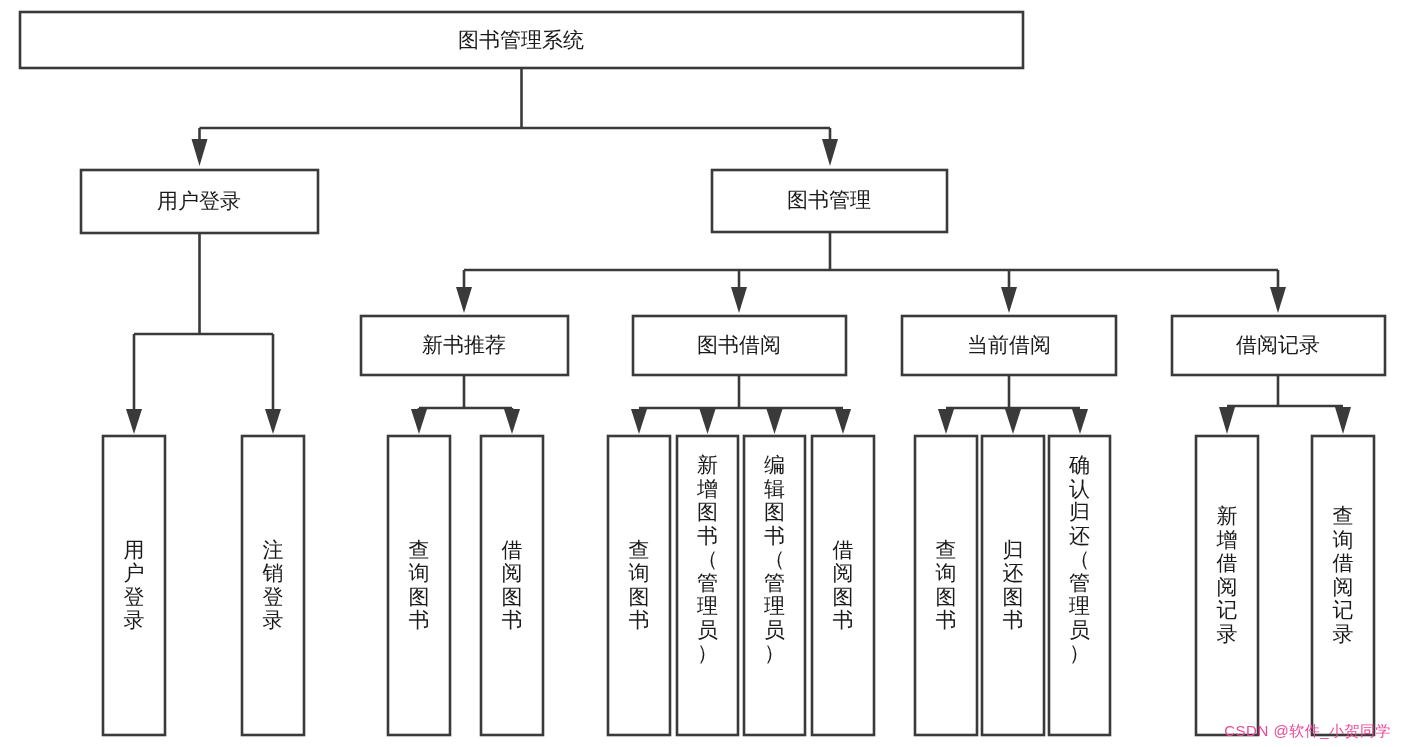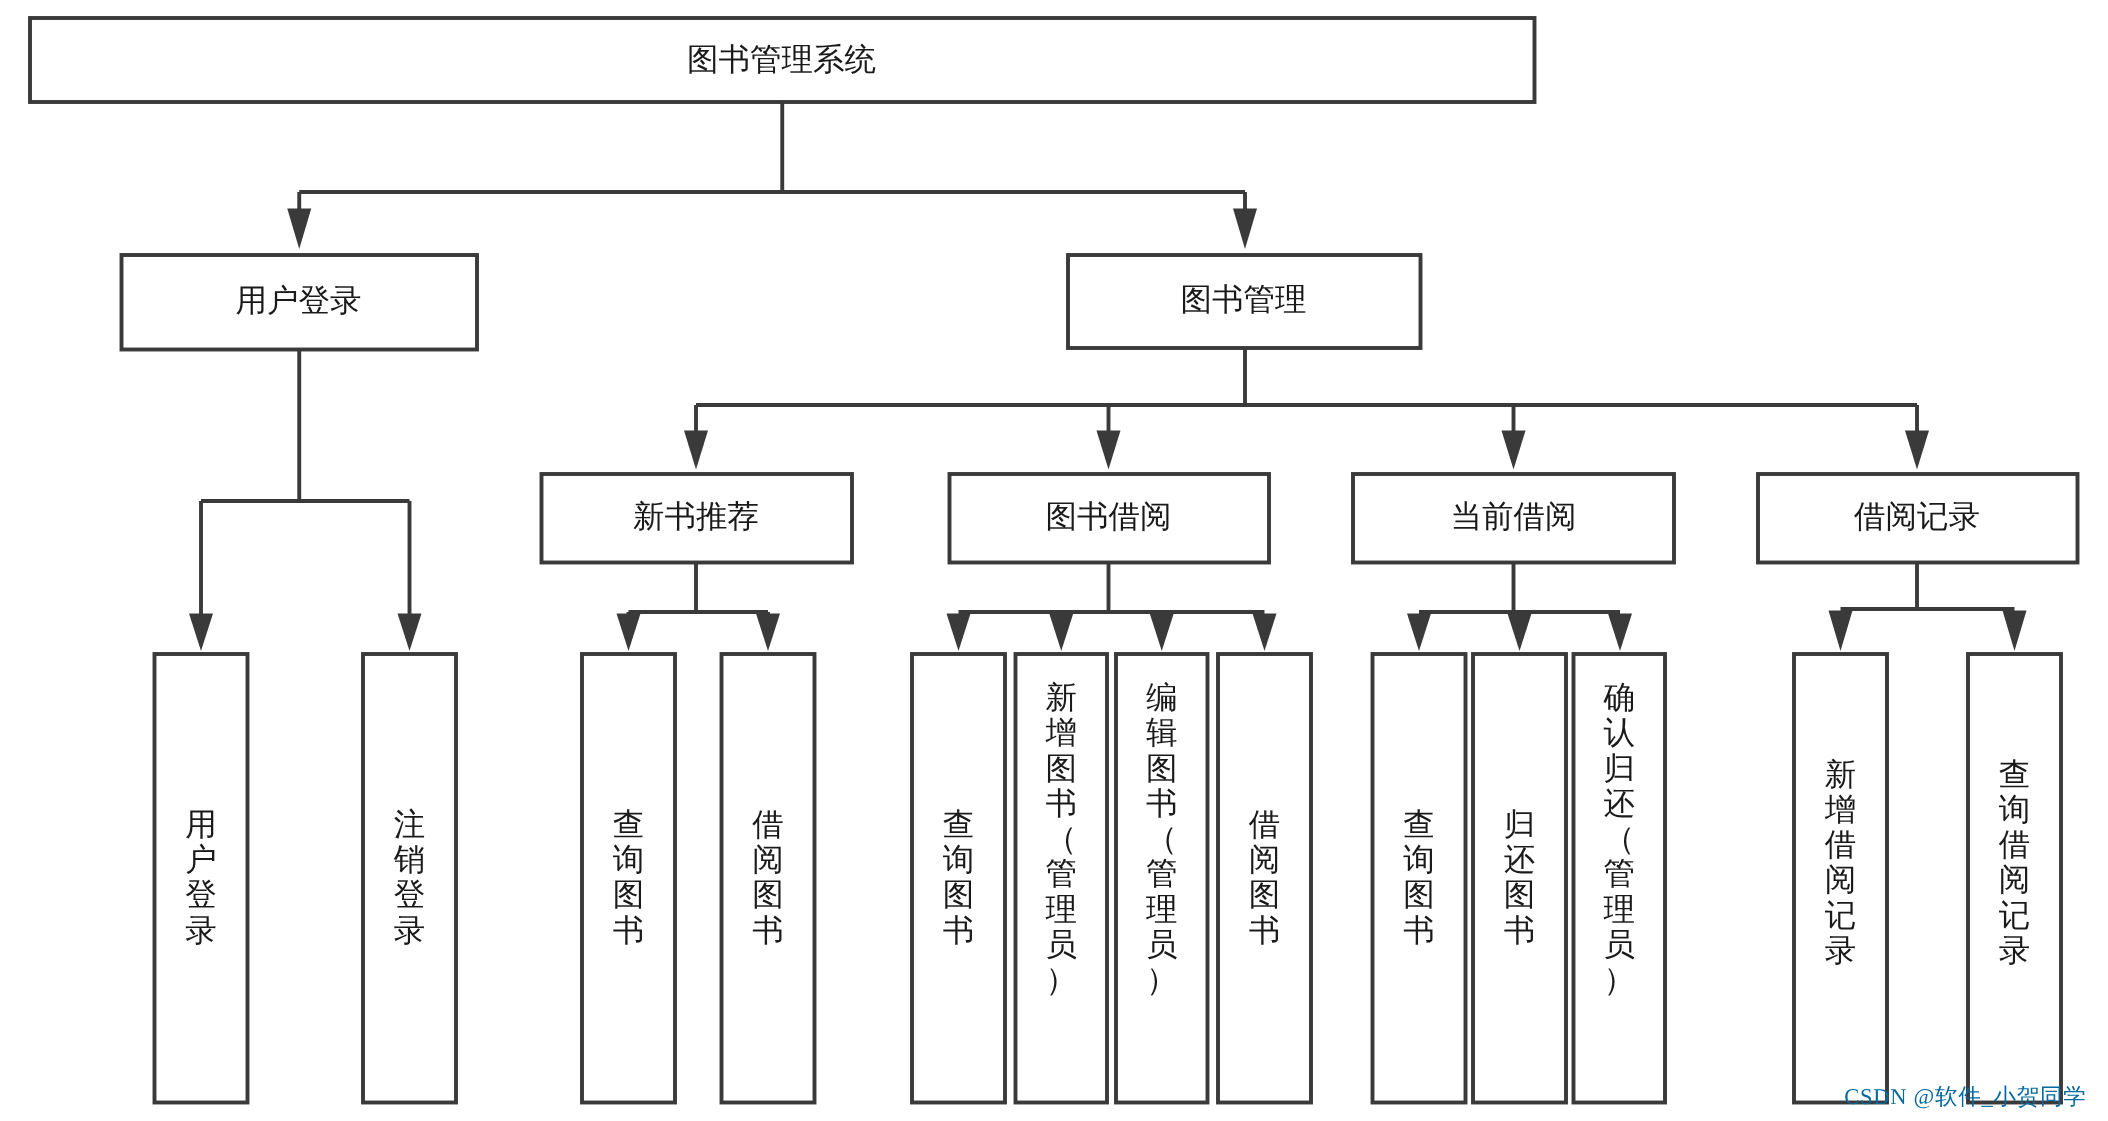--- a/index.html
+++ b/index.html
@@ -59,23 +59,23 @@
     fill: #1a1a1a;
     text-anchor: middle;
   }
   .leaf-label tspan {
     text-anchor: middle;
   }
   .watermark {
     position: absolute;
     right: 14px;
     bottom: 6px;
-    font-family: Liberation Serif, serif;
+    font-family: Liberation Sans, sans-serif;
     font-size: 15px;
-    color: #0369a1;
+    color: #ec4899;
     letter-spacing: 0.5px;
     white-space: nowrap;
   }
 </style>
 </head>
 <body>
 
 <div id="diagram-root">
   <svg class="diagram" viewBox="0 0 1405 747" xmlns="http://www.w3.org/2000/svg">
 

